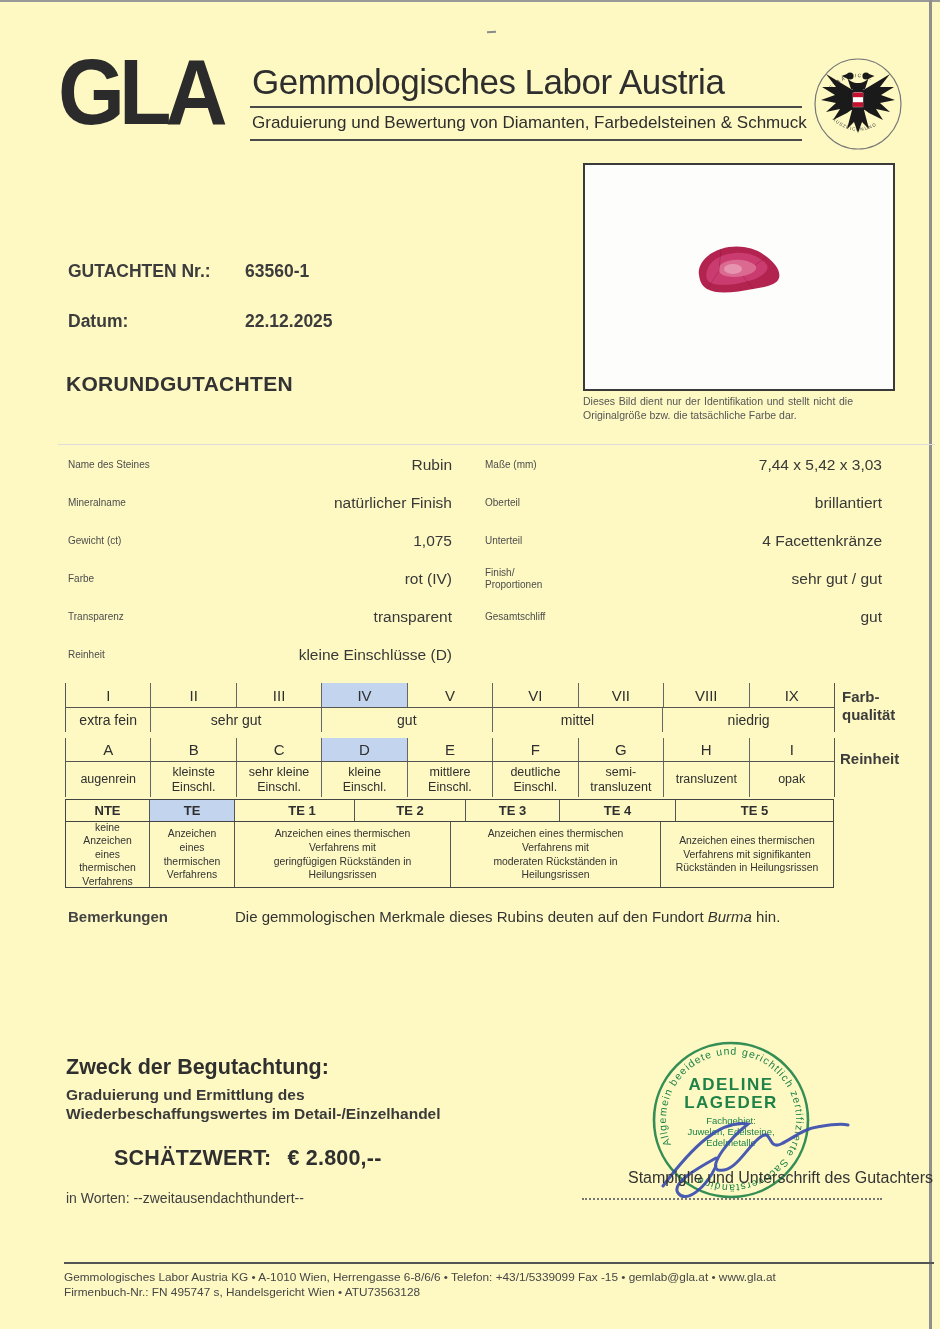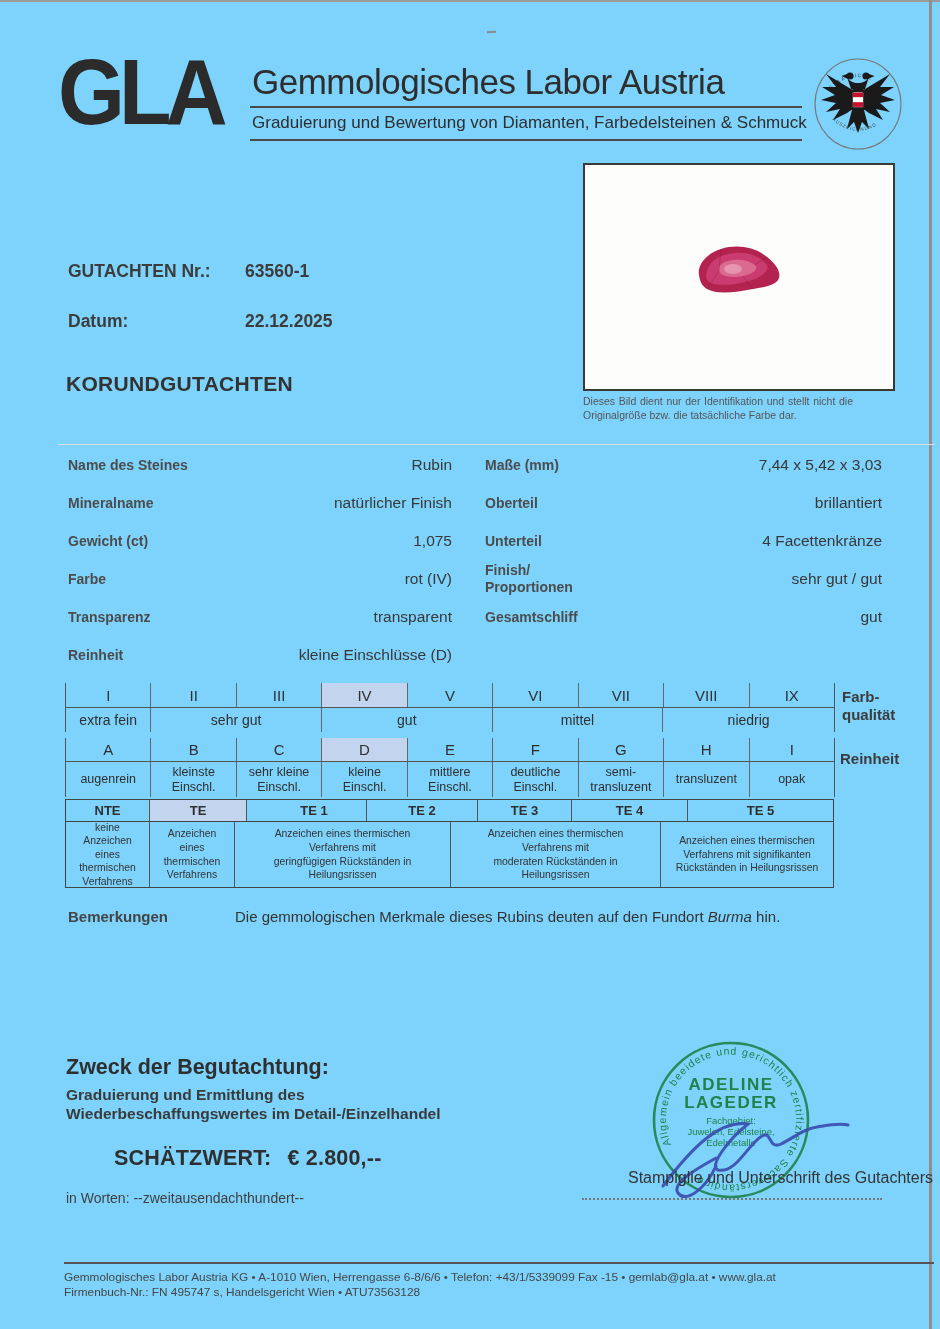--- a/index.html
+++ b/index.html
@@ -1,17 +1,17 @@
 <!DOCTYPE html>
 <html><head>
 <meta charset="utf-8">
 <style>
   html,body{margin:0;padding:0;background:#e8e8e6;}
   *{box-sizing:border-box;}
-  .page{position:relative;width:940px;height:1329px;background:#7dd3fc;overflow:hidden;
+  .page{position:relative;width:940px;height:1329px;background:#fef9c3;overflow:hidden;
         font-family:"Liberation Sans","DejaVu Sans",sans-serif;color:#3a3a3a;margin:0 auto;}
   .abs{position:absolute;}
   .pre{white-space:pre-line;}
 
   
   .edge-top{left:0;top:0;width:940px;height:2px;background:#9a9a98;}
   .edge-right{left:929px;top:0;width:3px;height:1329px;background:#8f8f8d;}
   .dash-artifact{left:487px;top:31px;width:9px;height:2px;background:#8a8a8a;transform:rotate(-4deg);}
 
   
@@ -30,21 +30,21 @@
   
   .photo-box{left:583px;top:163px;width:312px;height:228px;border:2px solid #3a3a3a;background:#fdfdfc;}
   .photo-caption{left:583px;top:394px;width:270px;font-size:10.5px;line-height:1.35;color:#555;text-align:justify;}
   .section-rule{left:58px;top:444px;width:877px;height:1px;background:#dddddb;}
 
   
   .props{top:446px;}
   .props-left{left:68px;width:384px;}
   .props-right{left:485px;width:397px;}
   .prow{display:flex;justify-content:space-between;align-items:center;height:38px;}
-  .prop-label{font-weight:bold;font-size:14px;color:#4c4c4c;white-space:pre-line;line-height:1.2;}
+  .prop-label{font-weight:normal;font-size:10px;color:#4c4c4c;white-space:pre-line;line-height:1.2;}
   .prop-value{font-size:15.5px;color:#383838;text-align:center;white-space:nowrap;}
 
   
   .tbl{position:absolute;left:65px;width:770px;border-left:1.5px solid #555;border-right:1.5px solid #555;}
   .tableA{top:683px;}
   .tableB{top:738px;}
   .trow{display:flex;}
   .trow1A{height:25px;border-bottom:1.5px solid #555;}
   .trow2A{height:24px;}
   .trow1B{height:24px;border-bottom:1.5px solid #555;}
@@ -61,21 +61,21 @@
   .scale-label{position:absolute;font-weight:bold;font-size:15px;color:#3c3c3c;line-height:1.2;white-space:pre-line;}
   .lblA{left:842px;top:688px;}
   .lblB{left:840px;top:750px;}
 
   
   .tableC{position:absolute;left:65px;top:799px;width:769px;border:1.5px solid #444;}
   .trow1C{height:22px;border-bottom:1px solid #444;}
   .trow2C{height:65px;}
   .ccell{display:flex;align-items:center;justify-content:center;font-weight:bold;font-size:13px;color:#2f2f2f;border-right:1px solid #555;}
   .trow1C .ccell:last-child{border-right:none;}
-  .c0{width:84px;} .c1{width:97px;} .c2{width:105px;margin-left:15px;} .c3{width:111px;} .c4{width:94px;} .c5{width:116px;} .c6{flex:1;}
+  .c0{width:84px;} .c1{width:85px;} .c2{width:105px;margin-left:15px;} .c3{width:111px;} .c4{width:94px;} .c5{width:116px;} .c6{flex:1;}
   .dcellC{display:flex;align-items:center;justify-content:center;text-align:center;font-size:10.4px;line-height:1.3;
           color:#333;border-right:1px solid #555;white-space:pre-line;padding:2px 3px;}
   .trow2C .dcellC:last-child{border-right:none;}
   .d0{width:84px;} .d1{width:85px;} .d2{width:216px;} .d3{width:210px;} .d4{flex:1;}
 
   
   .rem-label{left:68px;top:908px;font-weight:bold;font-size:15px;color:#444;}
   .rem-text{left:235px;top:908px;font-size:15px;color:#333;}
   .rem-origin{font-style:italic;}
 

